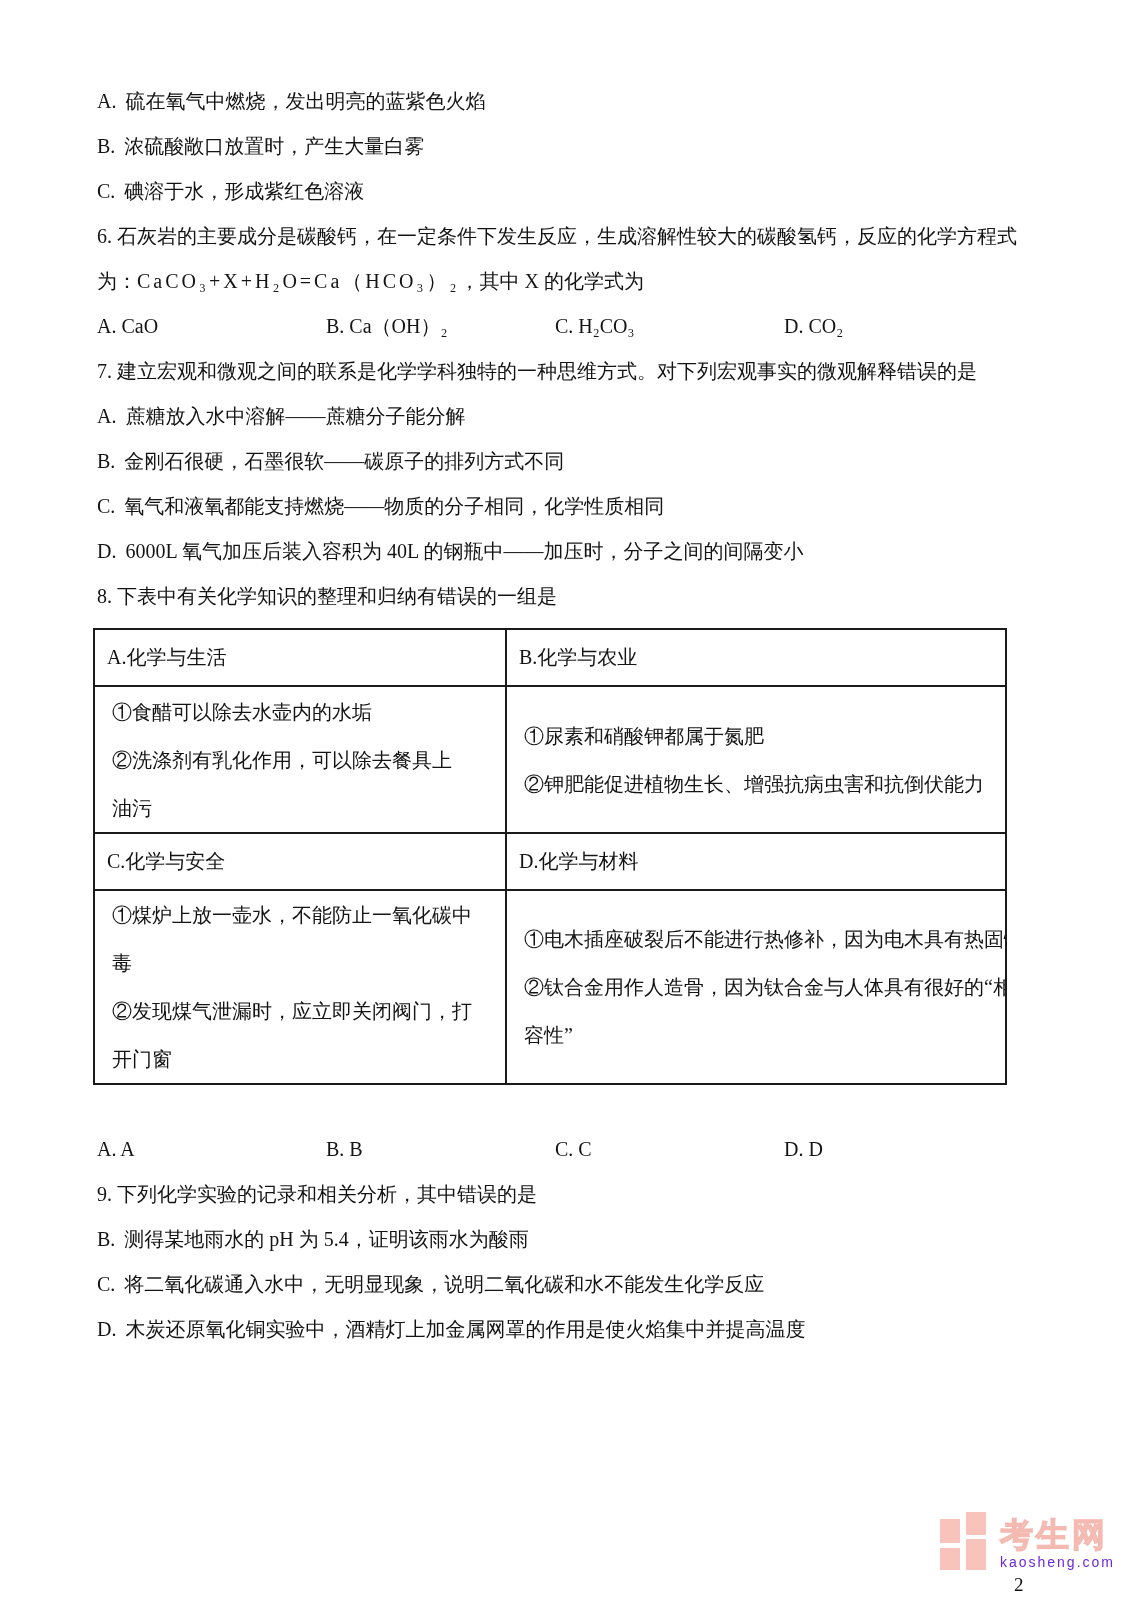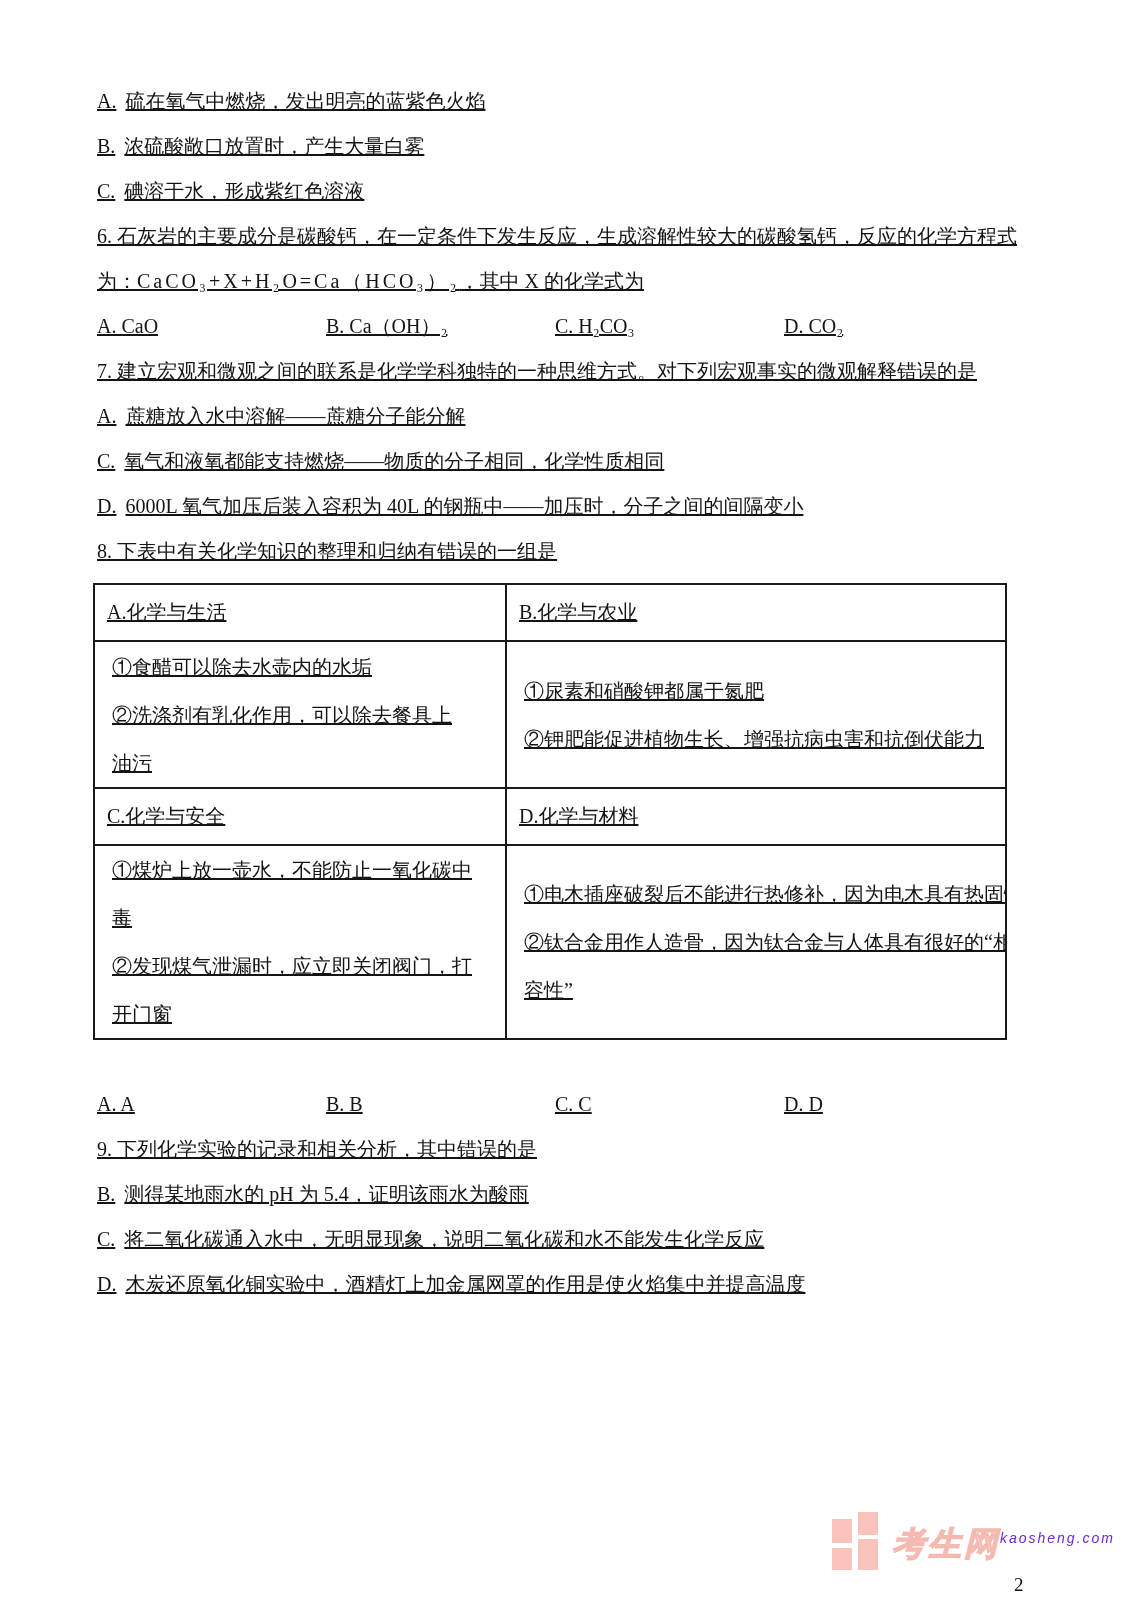--- a/index.html
+++ b/index.html
@@ -8,21 +8,20 @@
     background: #ffffff;
     color: #141414;
     font-family: "Liberation Serif", "DejaVu Serif", serif;
     position: relative;
     overflow: hidden;
   }
   .page {
     position: absolute; inset: 0;
     padding: 88px 96px 0 97px;
     box-sizing: border-box;
-    text-decoration: underline;
   }
   .line {
     font-size: 20px;
     line-height: 27px;
     margin: 0 0 18px 0;
     white-space: nowrap;
   }
   .opt-label { margin-right: 9px; }
   .options-row {
     display: flex;
@@ -49,21 +48,21 @@
   tr.hdr td { height: 55px; padding-left: 12px; }
   tr.body-r2 td { height: 145px; }
   tr.body-r4 td { height: 191px; }
   .cl { line-height: 48px; white-space: nowrap; }
   
   .watermark {
     position: absolute;
     right: 16px; bottom: 26px;
     display: flex; align-items: center; gap: 10px;
   }
-  .wm-texts { display: flex; flex-direction: row; line-height: 1; font-style: italic; }
+  .wm-texts { display: flex; flex-direction: column; line-height: 1; }
   .wm-brand {
     font-size: 33px; font-weight: bold; letter-spacing: 3px;
     color: #fdebe8;
     -webkit-text-stroke: 1.3px #f4b9b1;
     font-family: "Liberation Sans", sans-serif;
   }
   .wm-domain {
     margin-top: 4px;
     font-size: 14px; letter-spacing: 2px;
     color: #6d28d9;
@@ -88,20 +87,21 @@
   <p class="line"><span>为：</span><span class="formula">CaCO₃+X+H₂O=Ca（HCO₃）₂</span><span>，其中 X 的化学式为</span></p>
   <div class="options-row">
     <span class="opt">A. CaO</span>
     <span class="opt">B. Ca（OH）₂</span>
     <span class="opt">C. H₂CO₃</span>
     <span class="opt">D. CO₂</span>
   </div>
 
   <p class="line">7. 建立宏观和微观之间的联系是化学学科独特的一种思维方式。对下列宏观事实的微观解释错误的是</p>
   <p class="line"><span class="opt-label">A.</span><span>蔗糖放入水中溶解——蔗糖分子能分解</span></p>
+  <p class="line"><span class="opt-label">B.</span><span>金刚石很硬，石墨很软——碳原子的排列方式不同</span></p>
   <p class="line"><span class="opt-label">C.</span><span>氧气和液氧都能支持燃烧——物质的分子相同，化学性质相同</span></p>
   <p class="line"><span class="opt-label">D.</span><span>6000L 氧气加压后装入容积为 40L 的钢瓶中——加压时，分子之间的间隔变小</span></p>
 
   <p class="line">8. 下表中有关化学知识的整理和归纳有错误的一组是</p>
 
   <table class="qtable">
     <colgroup>
         <col style="width:412px">
         <col>
       </colgroup>

